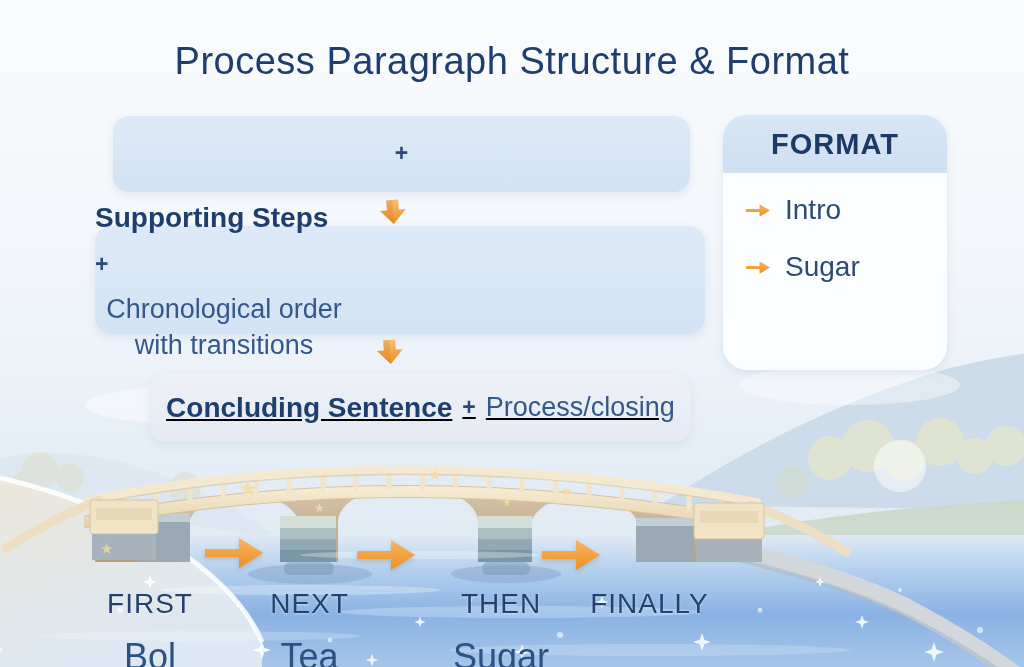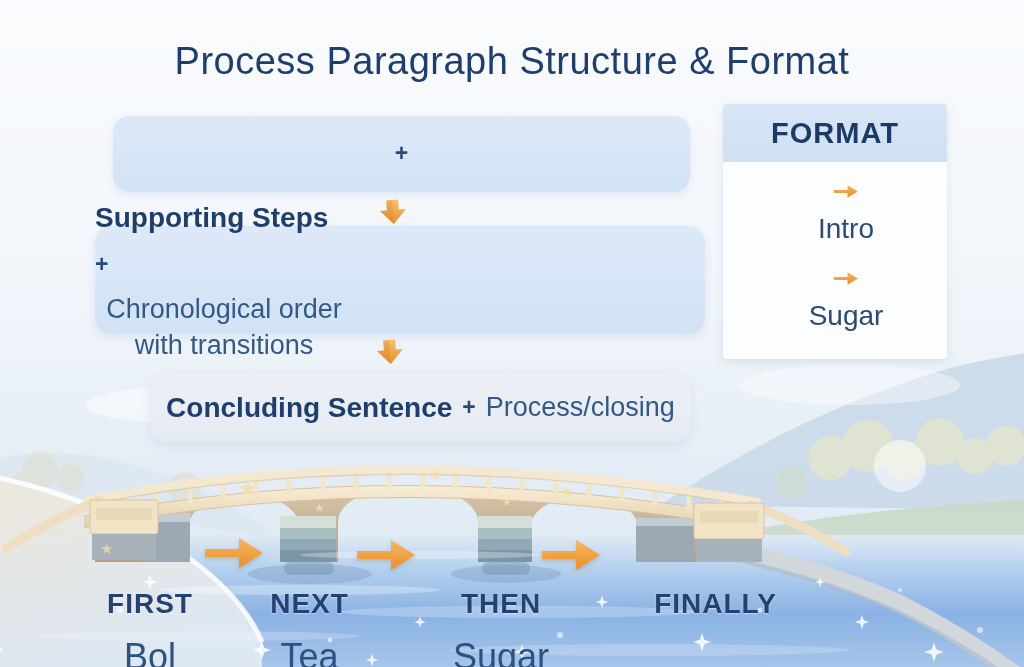--- a/index.html
+++ b/index.html
@@ -14,62 +14,62 @@
     position:absolute;top:40px;left:0;right:0;text-align:center;
     font-size:38px;font-weight:400;color:#1f3e6f;letter-spacing:.5px;
   }
   
   .step-box{
     position:absolute;display:flex;justify-content:center;align-items:center;
     border-radius:16px;box-shadow:0 3px 8px rgba(120,150,190,.16);
     gap:10px;
   }
   .box-blue{background:linear-gradient(180deg,#dde9f8 0%,#d2e3f5 100%);}
-  .box-gray{background:linear-gradient(180deg,#edf0f6 0%,#e5eaf2 100%);}
+  .box-gray{background:linear-gradient(180deg,#edf0f6 0%,#e5eaf2 100%);text-decoration:underline;}
   #box1{left:113px;top:116px;width:577px;height:76px;}
   #box2{left:95px;top:226px;width:610px;height:108px;align-items:flex-start;padding-top:3px;flex-direction:column;}
   #box3{left:150px;top:374px;width:541px;height:68px;}
   .step-label{font-size:28px;font-weight:700;color:#1e3f6d;white-space:nowrap;line-height:1.3;}
   .step-plus{font-size:23px;font-weight:700;color:#2a4a78;line-height:1.55;}
   .step-desc{font-size:27px;font-weight:400;color:#33588a;line-height:1.3;}
   #box2 .step-desc{display:inline-block;width:258px;text-align:center;}
   .step-desc.one-line{white-space:nowrap;}
   
   .down-arrow{position:absolute;width:30px;height:28px;}
   #darr1{left:378px;top:198px;transform:rotate(-4deg);}
   #darr2{left:375px;top:338px;transform:rotate(-4deg);}
   
   .format-panel{
-    position:absolute;left:723px;top:104px;width:224px;height:255px;
-    background:#fcfdfe;border-radius:4px;box-shadow:0 3px 10px rgba(120,150,190,.18);
+    position:absolute;left:723px;top:115px;width:224px;height:255px;
+    background:#fcfdfe;border-radius:24px;box-shadow:0 3px 10px rgba(120,150,190,.18);
     overflow:hidden;
   }
   .format-header{
     height:58px;background:linear-gradient(180deg,#d8e6f6 0%,#cfe0f3 100%);
     display:flex;align-items:center;justify-content:center;
     font-size:29px;font-weight:700;color:#1c3a66;letter-spacing:1px;
   }
   .format-body{padding:21px 0 0 22px;display:flex;flex-direction:column;gap:25px;}
-  .format-item{display:flex;align-items:center;gap:13px;flex-direction:column;}
+  .format-item{display:flex;align-items:center;gap:13px;}
   .format-item svg{flex:0 0 auto;}
   .format-item-label{font-size:28px;color:#2b4a74;}
   
   #scene{position:absolute;left:0;top:350px;width:1024px;height:317px;}
   
   .flow-arrow{position:absolute;width:64px;height:38px;filter:drop-shadow(0 2px 2px rgba(120,90,30,.25));}
   #farr1{left:203px;top:534px;}
   #farr2{left:355px;top:536px;}
   #farr3{left:540px;top:536px;}
   
   .seq-term{position:absolute;top:588px;text-align:center;}
   #term1{left:88px;width:124px;}
   #term2{left:237px;width:145px;}
   #term3{left:425px;width:152px;}
-  #term4{left:633px;width:165px;}
-  .seq-word{font-size:28px;font-weight:700;color:#24416f;letter-spacing:1px;text-shadow:0 1px 2px rgba(255,255,255,.5);}
+  #term4{left:567px;width:165px;}
+  .seq-word{font-size:28px;font-weight:400;color:#24416f;letter-spacing:1px;text-shadow:0 1px 2px rgba(255,255,255,.5);}
   .seq-detail{font-size:36px;color:#2c5183;margin-top:16px;min-height:30px;}
 </style>
 </head>
 <body>
 
 <div id="stage">
 
   <svg id="scene" viewBox="0 0 1024 317" preserveAspectRatio="none" aria-hidden="true">
     <defs>
       <linearGradient id="waterG" x1="0" y1="0" x2="0" y2="1">

